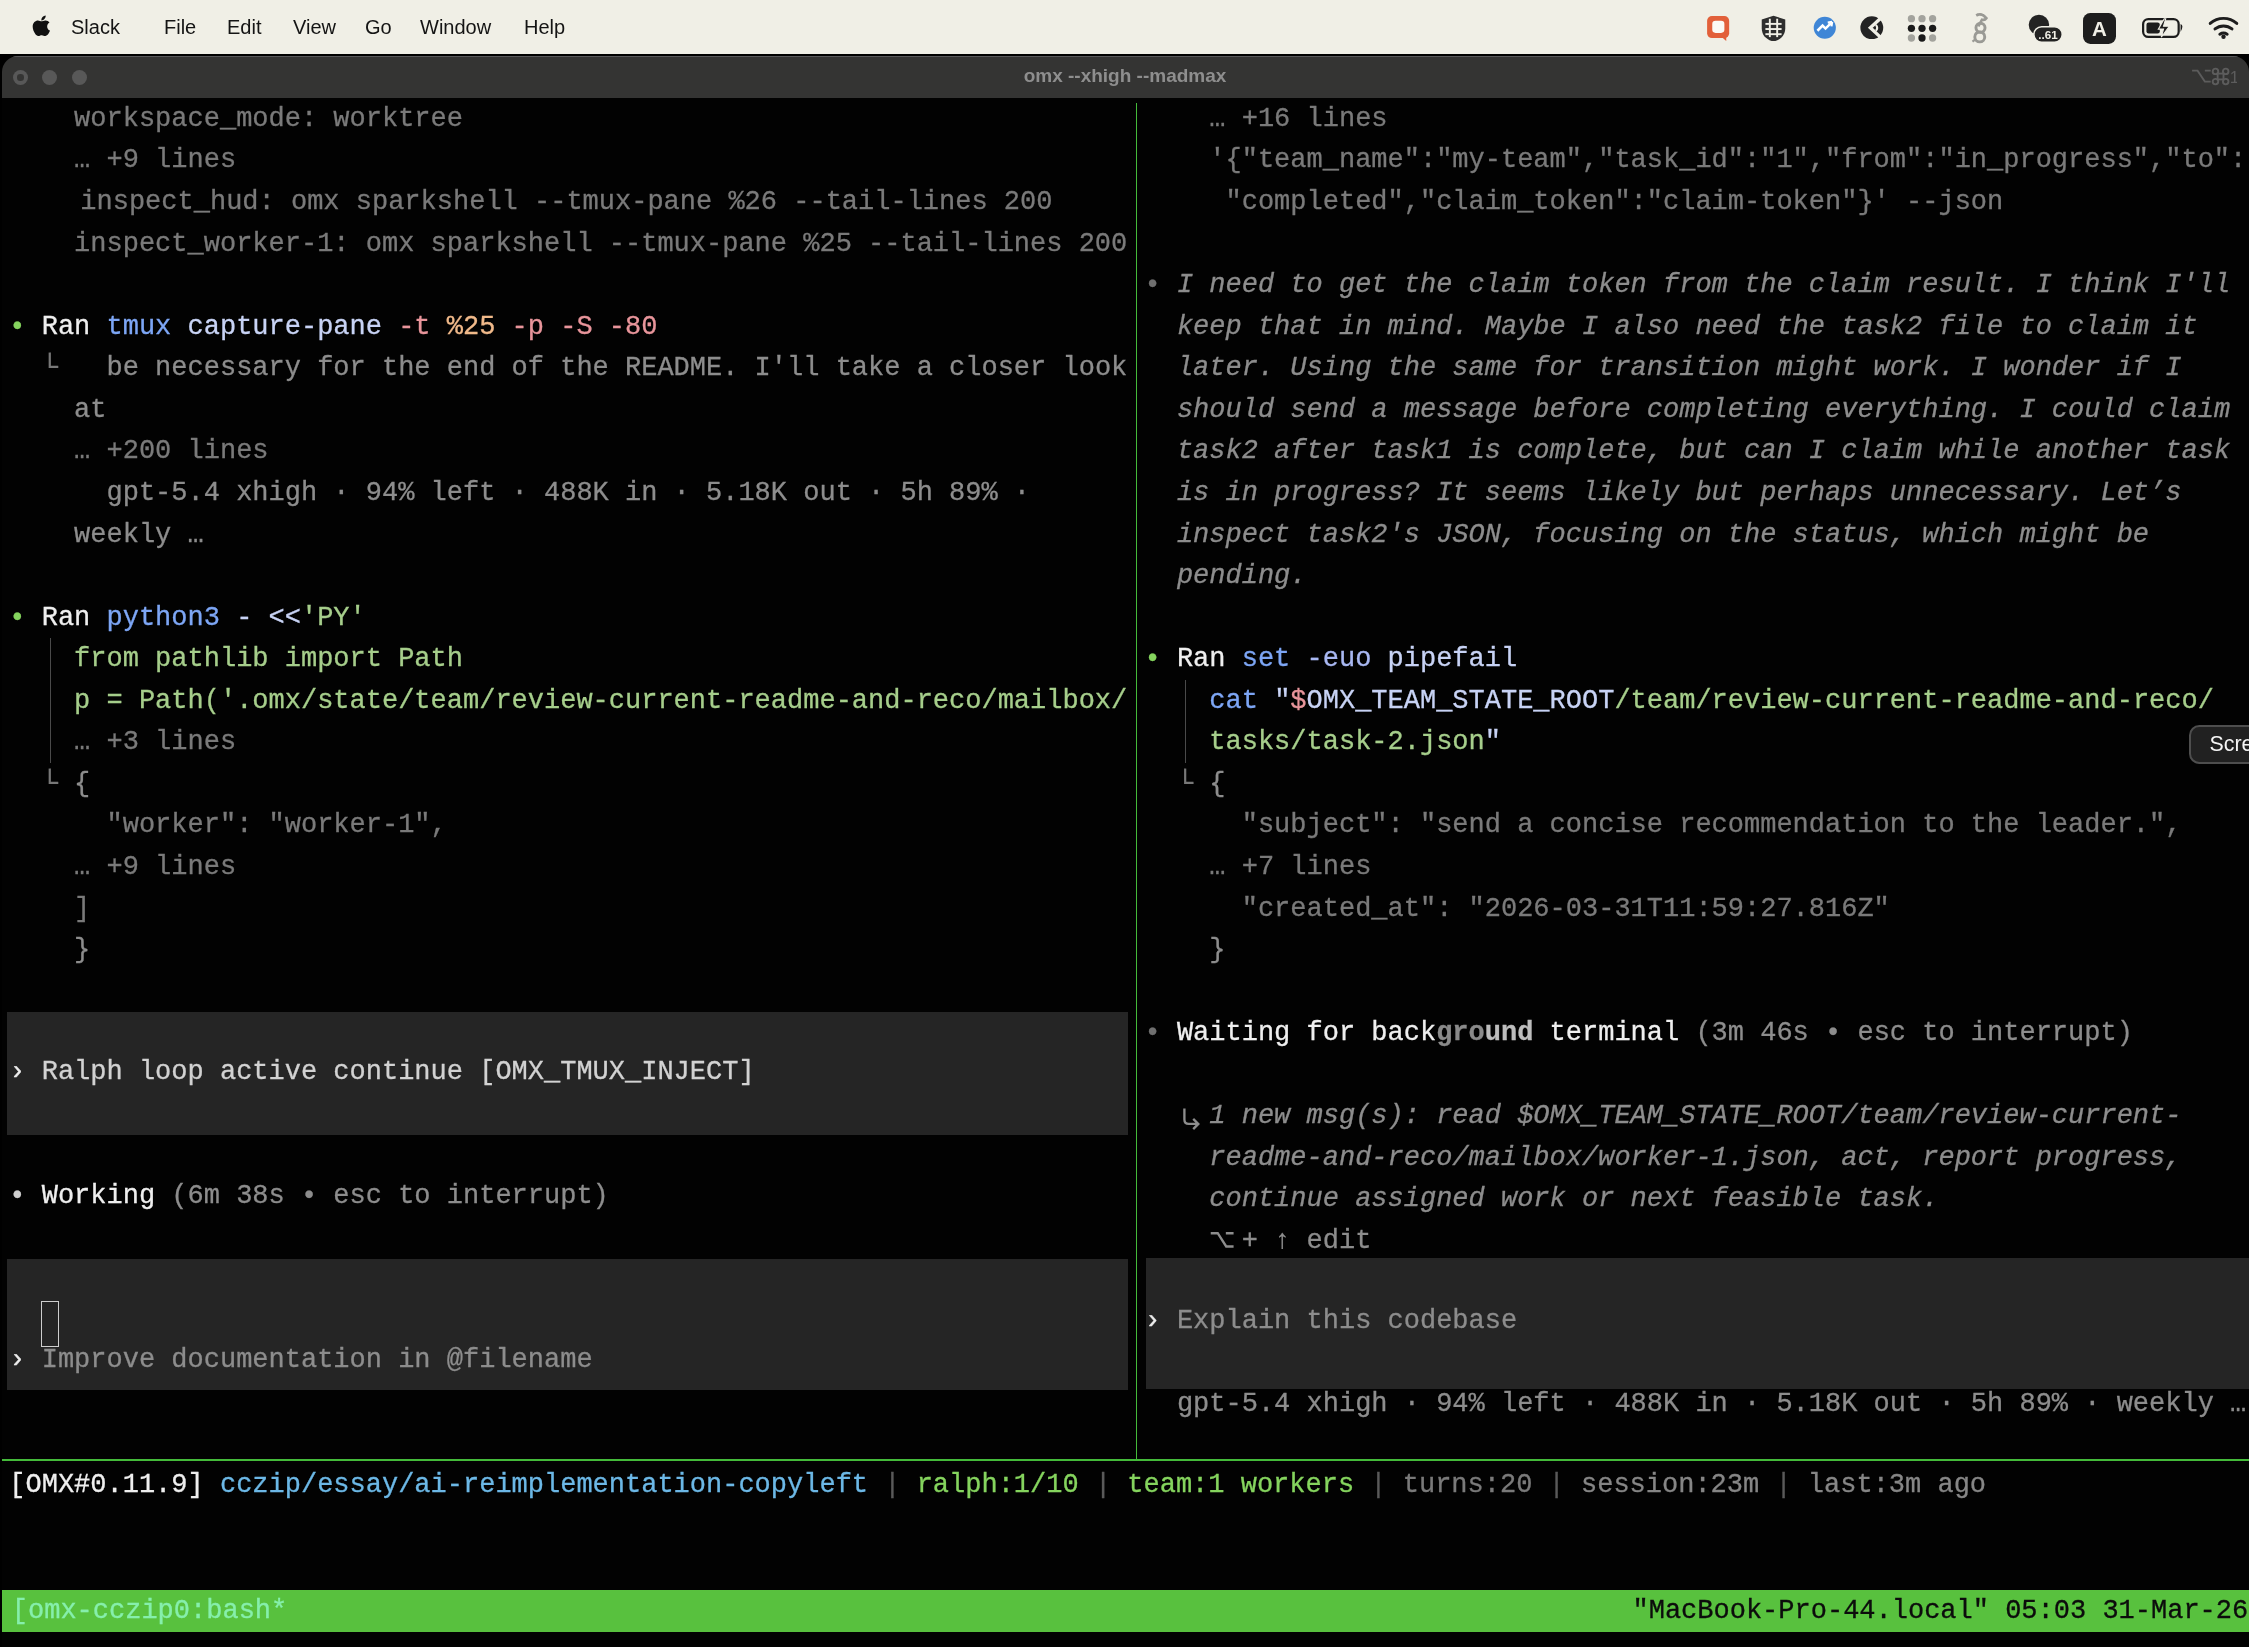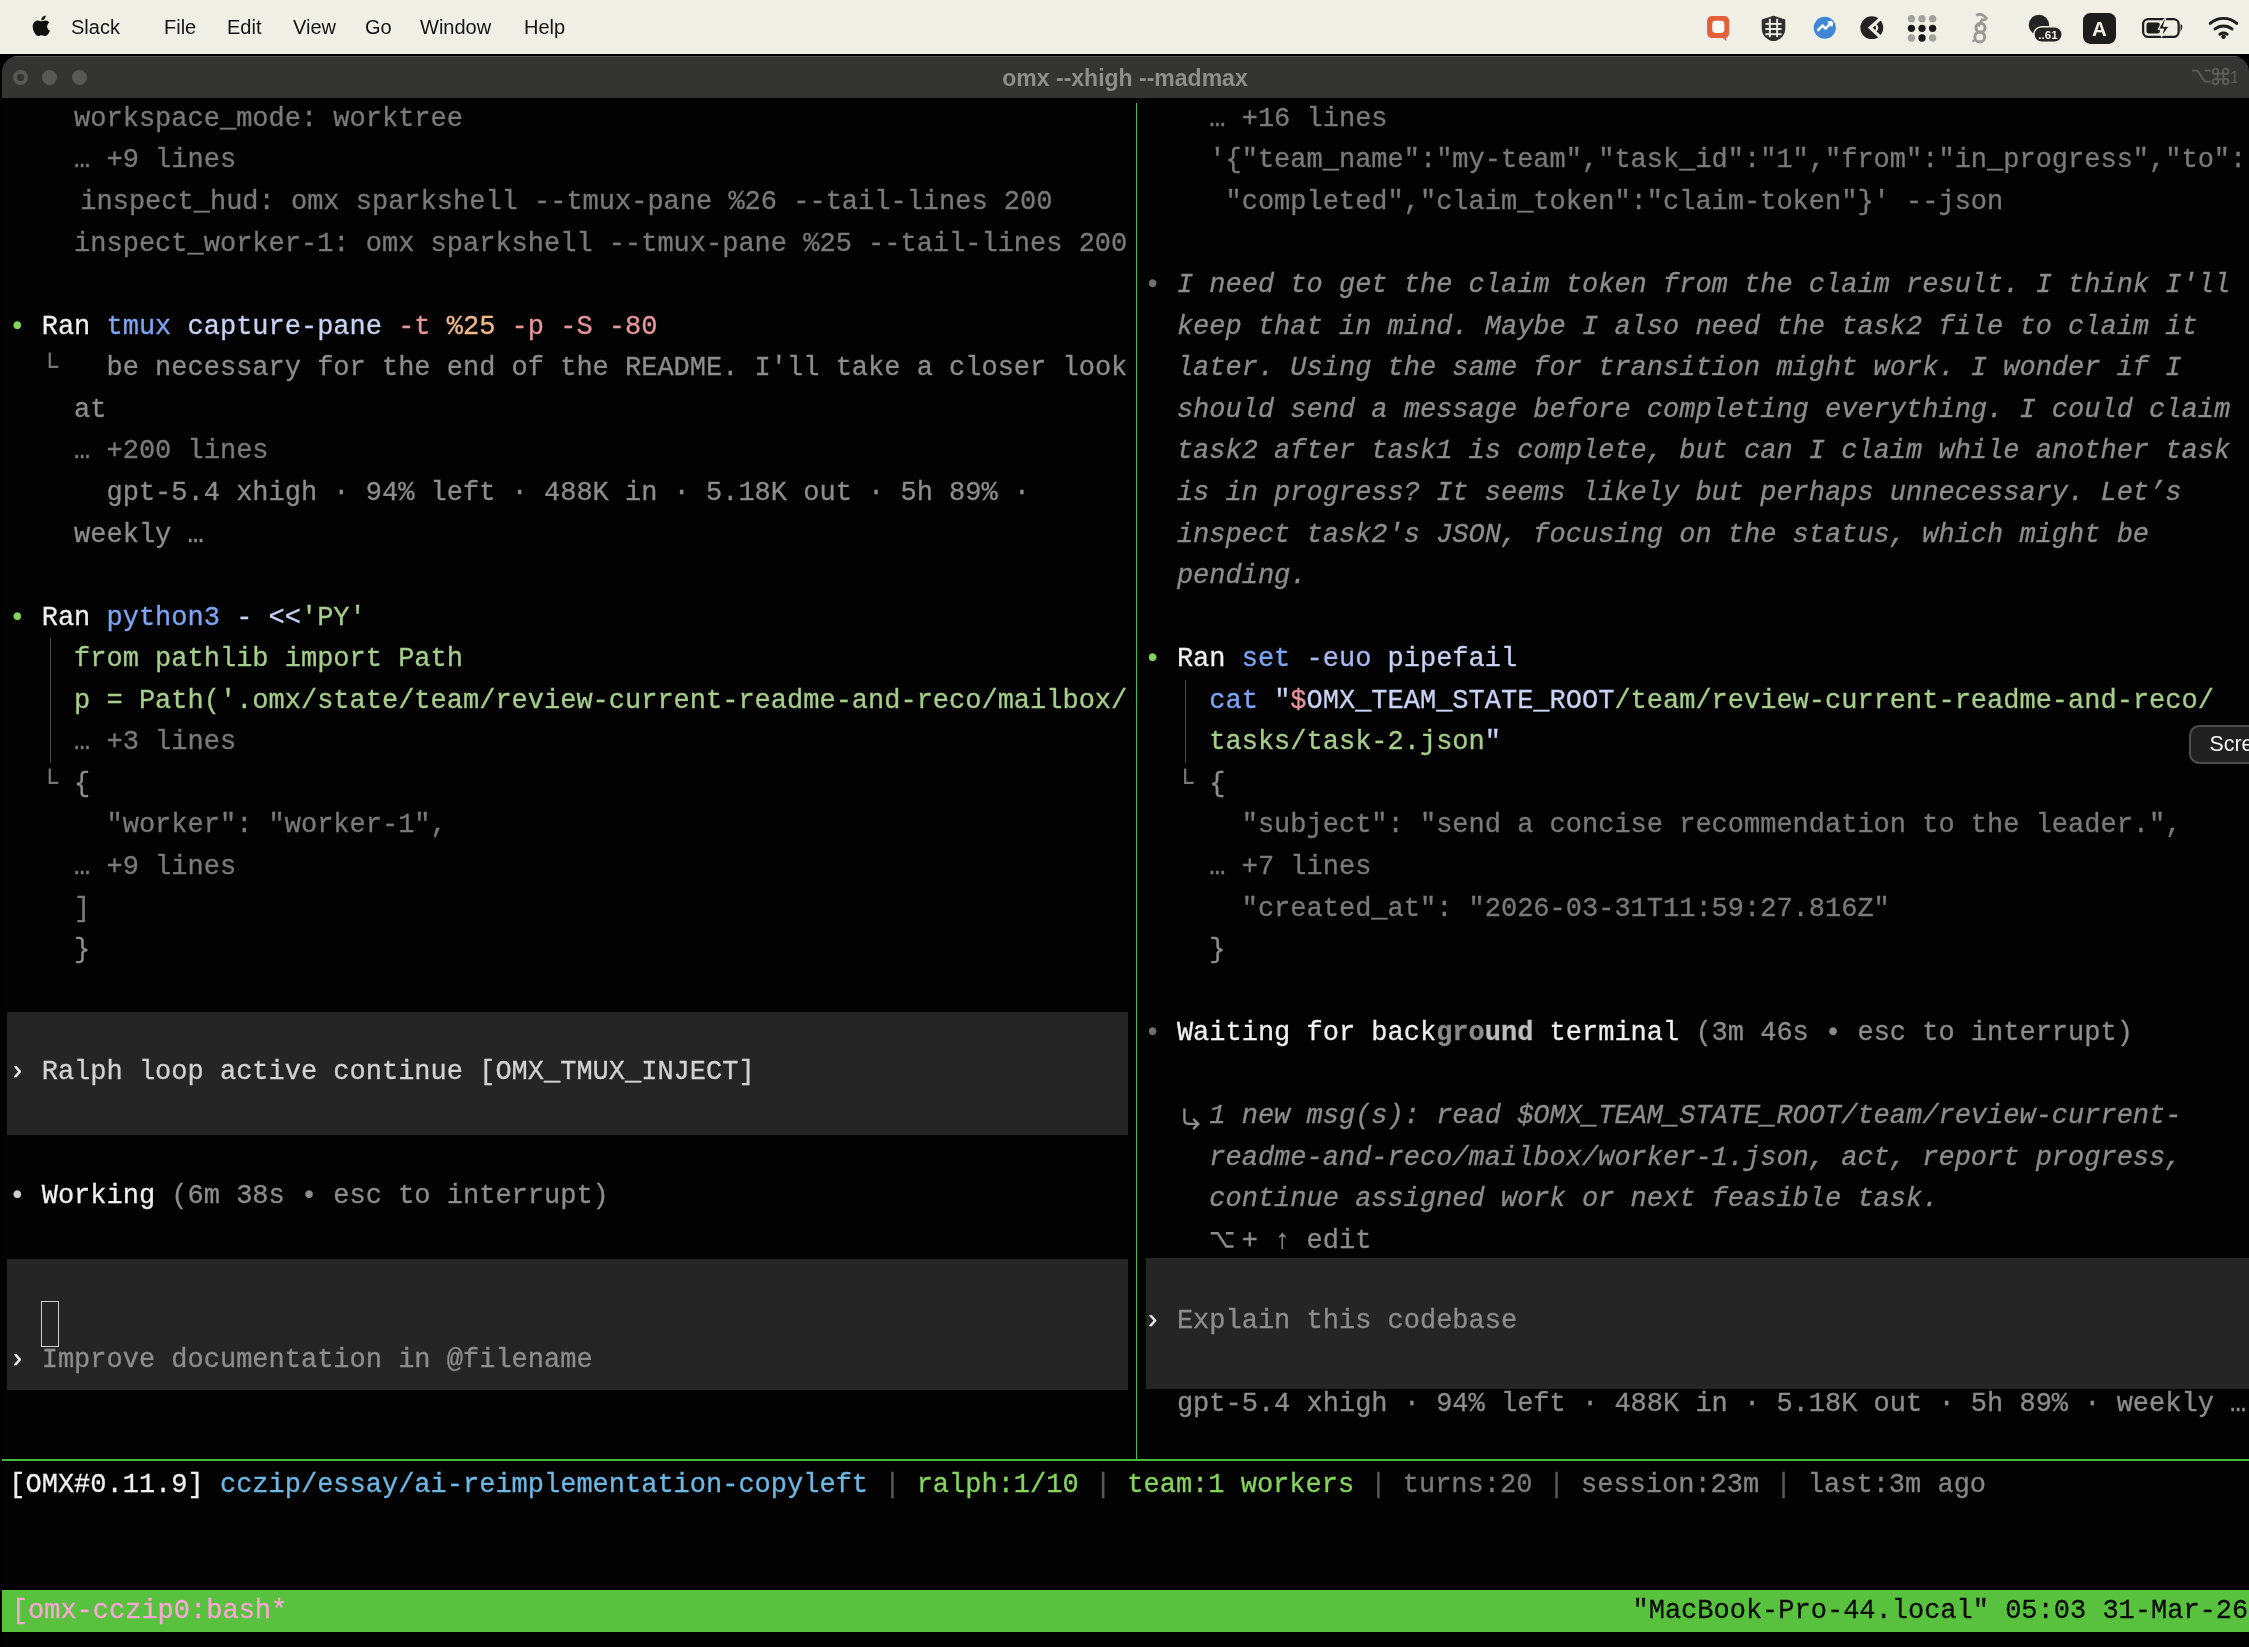--- a/index.html
+++ b/index.html
@@ -1,21 +1,21 @@
 <!DOCTYPE html>
 <html style="font-size:11.8px"><head><meta charset="utf-8">
 <style>
 *{margin:0;padding:0;box-sizing:border-box}
 html,body{width:2250px;height:1648px;background:#000;overflow:hidden;font-family:"Liberation Sans",sans-serif}
 #menubar{position:absolute;left:0;top:0;width:2250px;height:54px;background:#f0efe6}
 .mi{position:absolute;top:16px;font-size:20px;color:#141414;letter-spacing:0}
 #win{position:absolute;left:1.5px;top:56px;width:2247px;height:1591px;background:#020202;border-radius:16px 16px 0 0;overflow:hidden}
 #tbar{position:absolute;left:0;top:0;width:2247px;height:42px;background:#343433;border-top:1.5px solid #58585a}
 .tl{position:absolute;top:12.5px;width:15.5px;height:15.5px;border-radius:50%;background:#585858}
-#title{position:absolute;left:0;top:8px;width:2247px;text-align:center;font-size:23px;font-weight:700;color:#8e8e8e}
+#title{position:absolute;left:0;top:8px;width:2247px;text-align:center;font-size:19px;font-weight:700;color:#8e8e8e}
 #term{position:absolute;left:0;top:0;width:2247px;height:1591px;font-family:"Liberation Mono",monospace;font-size:27px;line-height:42px;font-variant-ligatures:none;-webkit-text-stroke:0.3px}
 .r{position:absolute;white-space:pre}
 .reg{color:#8d8d8d} .dim{color:#7a7a7a} .dim2{color:#868686}
 .wht{color:#efefef;font-weight:400}
 .blue{color:#7da6f5} .lav{color:#c8d3f5} .lav2{color:#a9b8f2}
 .sal{color:#e8959b} .pch{color:#f0b98a} .grn{color:#a6ce8b}
 .bul{color:#85d45e} .bulw{color:#cfcfcf} .bulg{color:#707070}
 .crn{color:#787878} .pr{color:#ededed}
 .cyan{color:#6cb8e6} .pipe{color:#5a5a5a}
 .box1t{color:#d2d2d2} .box2t{color:#8d8d8d}
@@ -177,21 +177,21 @@
 <div class="r dim" style="left:1143px;top:832px">      "created_at": "2026-03-31T11:59:27.816Z"</div>
 <div class="r reg" style="left:1143px;top:873px">    }</div>
 <div class="r " style="left:1143px;top:956px"><span class="bulg">•</span> <b class="wht">Waiting for back</b><b class="dimb">gro</b><b class="midb">und</b><b class="wht"> terminal</b> <span class="reg">(3m 46s • esc to interrupt)</span></div>
 <div class="r " style="left:1143px;top:1039px">  <span class="arr"> </span> <i class="reg">1 new msg(s): read $OMX_TEAM_STATE_ROOT/team/review-current-</i></div>
 <div class="r " style="left:1143px;top:1081px">    <i class="reg">readme-and-reco/mailbox/worker-1.json, act, report progress,</i></div>
 <div class="r " style="left:1143px;top:1122px">    <i class="reg">continue assigned work or next feasible task.</i></div>
 <div class="r reg" style="left:1143px;top:1164px">      + ↑ edit</div>
 <div class="r " style="left:1143px;top:1244px"><span class="pr">›</span> <span class="box2t">Explain this codebase</span></div>
 <div class="r reg" style="left:1143px;top:1327px">  gpt-5.4 xhigh · 94% left · 488K in · 5.18K out · 5h 89% · weekly …</div>
 <div class="r " style="left:7.8px;top:1408px"><b class="wht">[OMX#0.11.9]</b> <span class="cyan">cczip/essay/ai-reimplementation-copyleft</span> <span class="pipe">|</span> <span class="bul">ralph:1/10</span> <span class="pipe">|</span> <span class="bul">team:1 workers</span> <span class="pipe">|</span> <span class="dim">turns:20</span> <span class="pipe">|</span> <span class="dim2">session:23m</span> <span class="pipe">|</span> <span class="dim2">last:3m ago</span></div>
-<div class="r" style="left:10.3px;top:1534px;color:#f9a8d4">[omx-cczip0:bash*</div>
+<div class="r" style="left:10.3px;top:1534px;color:#86efac">[omx-cczip0:bash*</div>
 <div class="r" style="left:1631px;top:1534px;color:#0c0c0c">"MacBook-Pro-44.local" 05:03 31-Mar-26</div>
   </div>
   <svg style="position:absolute;left:1178px;top:1051px" width="22" height="29.5" viewBox="0 0 30 40">
       <path d="M6 2 V17 Q6 23 12 23 H24 M18 16 L25 23 L18 30" stroke="#8d8d8d" stroke-width="3.2" fill="none"></path>
     </svg>
   <svg style="position:absolute;left:1208px;top:1175px" width="28" height="20.7" viewBox="0 0 38 28">
       <path d="M1 3 h9.5 l11.5 18 h10 M21.5 3 h10.5" stroke="#8d8d8d" stroke-width="3.2" fill="none"></path>
     </svg>
   <div style="position:absolute;left:2187px;top:669px;width:89px;height:39px;background:#212121;border:2.6px solid #4e4e4e;border-radius:10.3px;color:#f5f5f5;font-size:21.4px;line-height:34px;padding-left:19px">Scre</div>
 </div>

